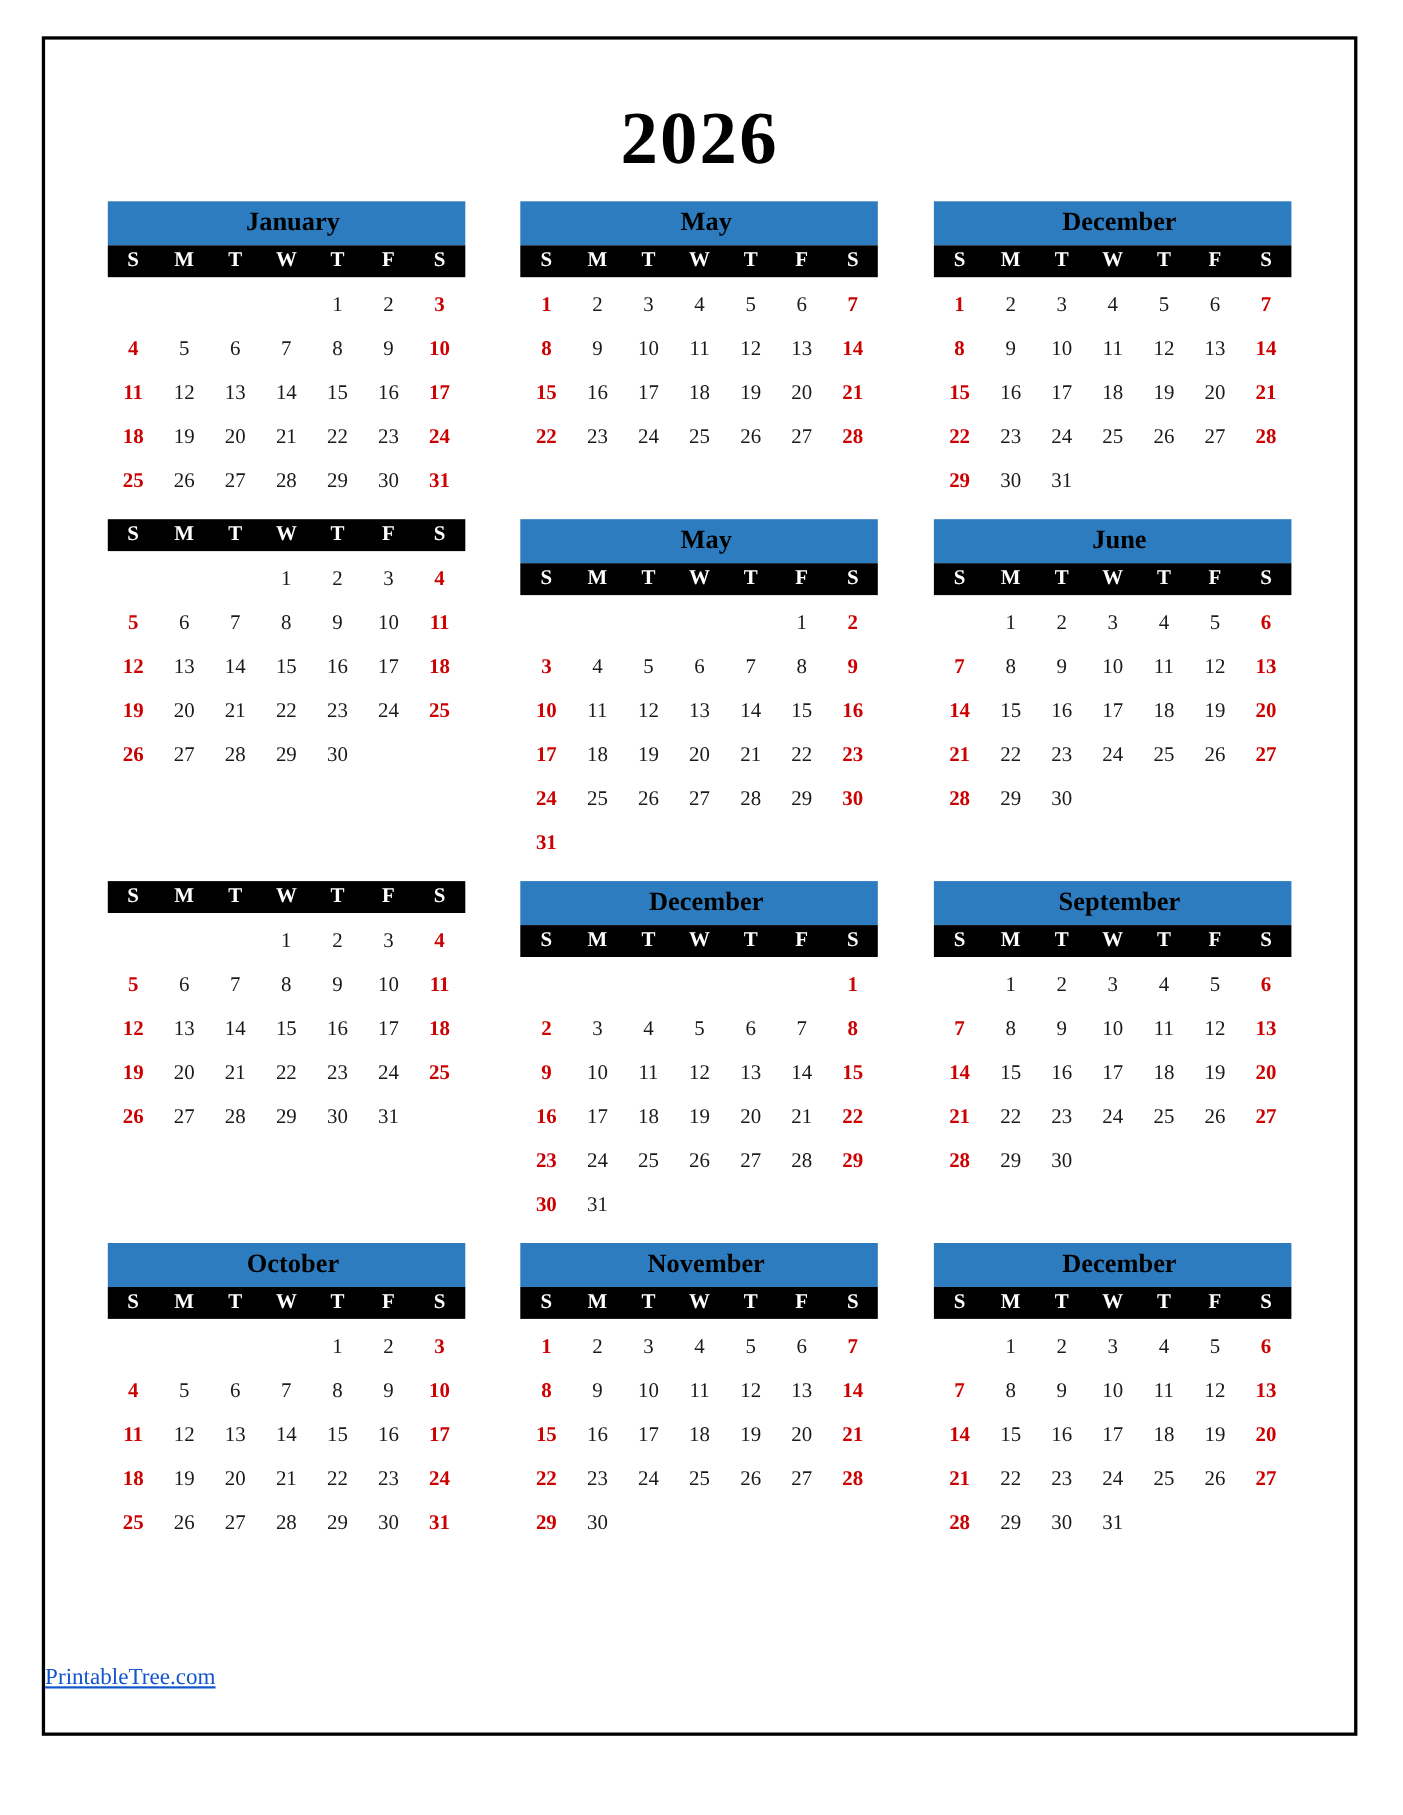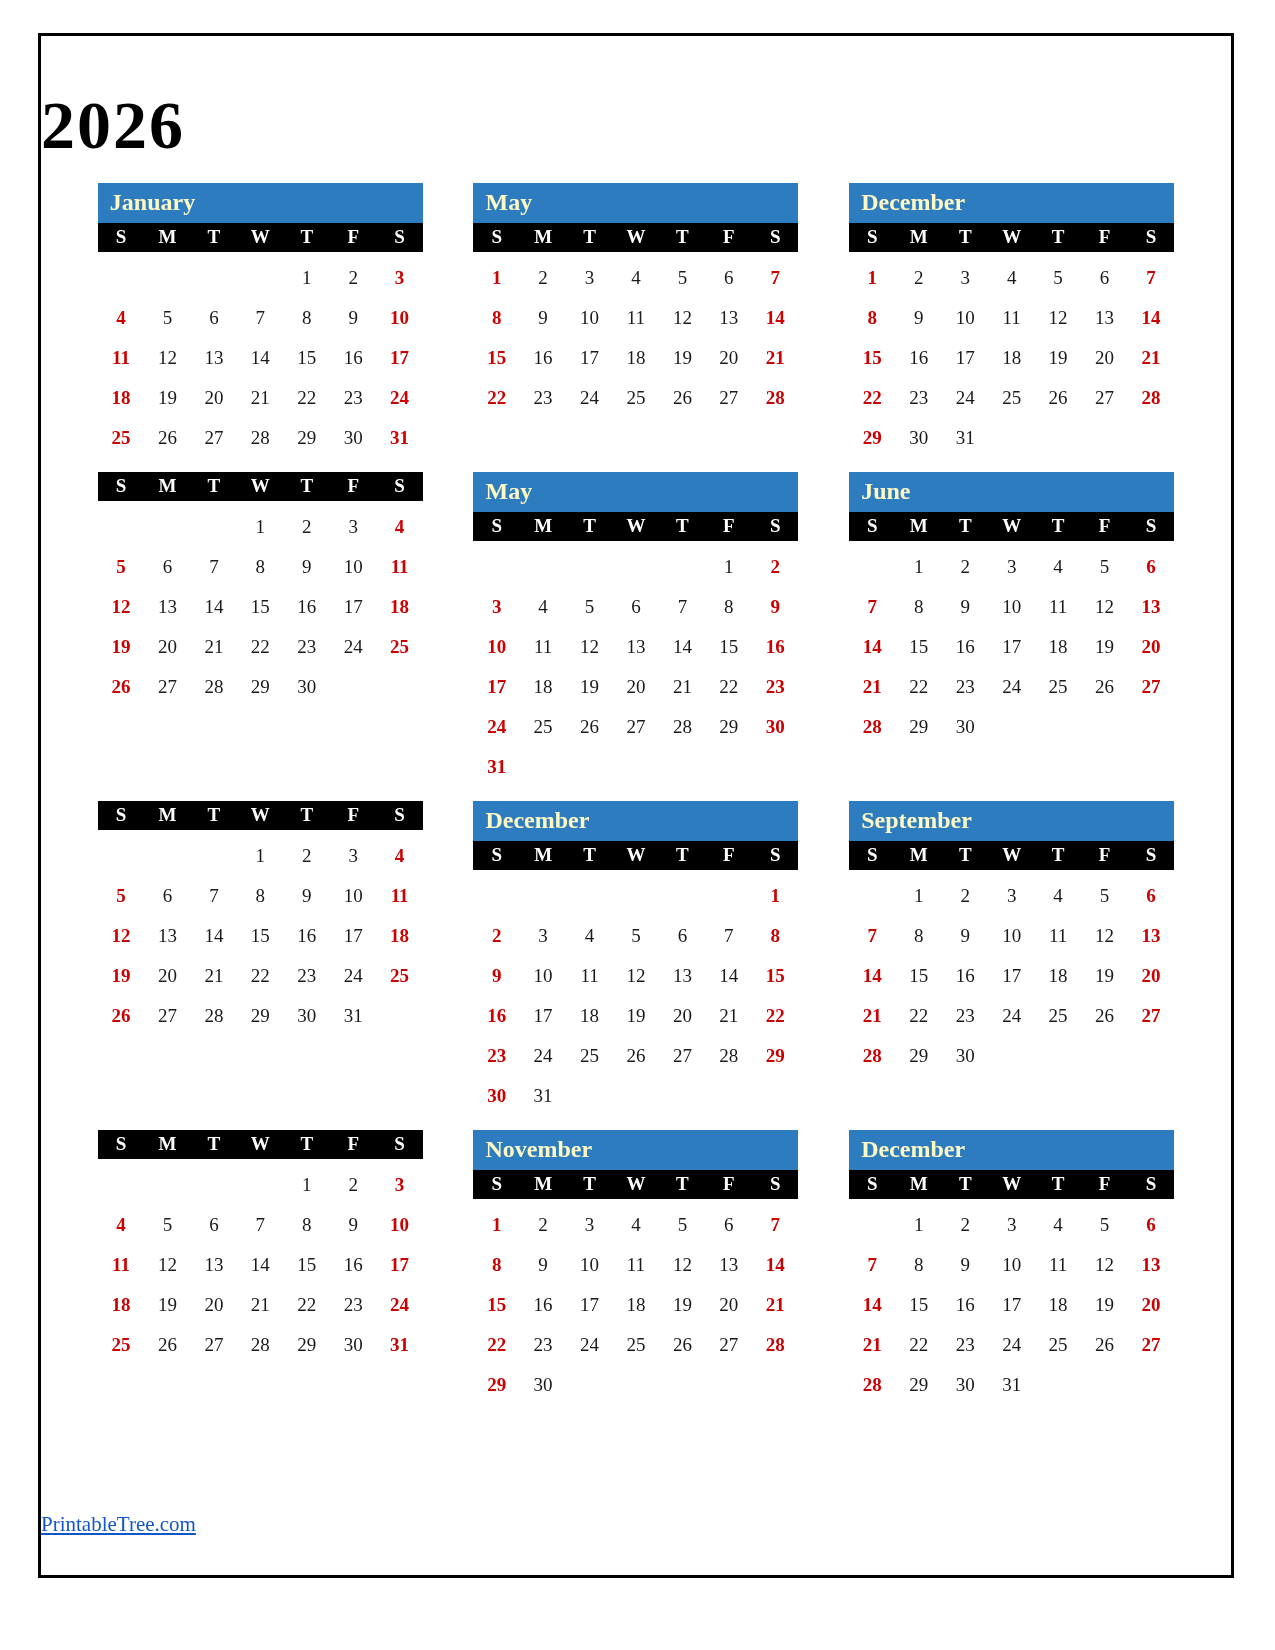--- a/index.html
+++ b/index.html
@@ -17,21 +17,21 @@
     position: absolute;
     left: 38px;
     top: 33px;
     width: 1196px;
     height: 1545px;
     border: 3px solid #000000;
     box-sizing: border-box;
     background: #ffffff;
   }
   .year-title {
-    text-align: left;
+    text-align: center;
     font-size: 68px;
     font-weight: bold;
     letter-spacing: 2px;
     color: #000000;
     margin-top: 50px;
     font-family: "Liberation Serif", serif;
   }
   .calendar-grid {
     margin: 18px auto 0 auto;
     width: 1100px;
@@ -40,21 +40,22 @@
     column-gap: 27px;
     row-gap: 0px;
   }
   .month {
     width: 325px;
     margin: 0 auto;
     margin-bottom: 14px;
   }
   .month-header {
     background: #2d7cc0;
-    color: #fef9c3;
+    color: #000000;
+    text-align: center;
     font-size: 24px;
     font-weight: bold;
     padding: 6px 0 7px 12px;
     font-family: "Liberation Serif", serif;
   }
   .weekday-row {
     background: #000000;
     display: grid;
     grid-template-columns: repeat(7, 1fr);
     padding: 3px 0 4px 0;
@@ -522,20 +523,21 @@
           <div class="day">24</div>
           <div class="day">25</div>
           <div class="day">26</div>
           <div class="day saturday">27</div>
           <div class="day sunday">28</div>
           <div class="day">29</div>
           <div class="day">30</div>
         </div>
       </div>
       <div class="month">
+        <div class="month-header">October</div>
         <div class="weekday-row">
           <div class="weekday">S</div>
           <div class="weekday">M</div>
           <div class="weekday">T</div>
           <div class="weekday">W</div>
           <div class="weekday">T</div>
           <div class="weekday">F</div>
           <div class="weekday">S</div>
         </div>
         <div class="days-grid">

